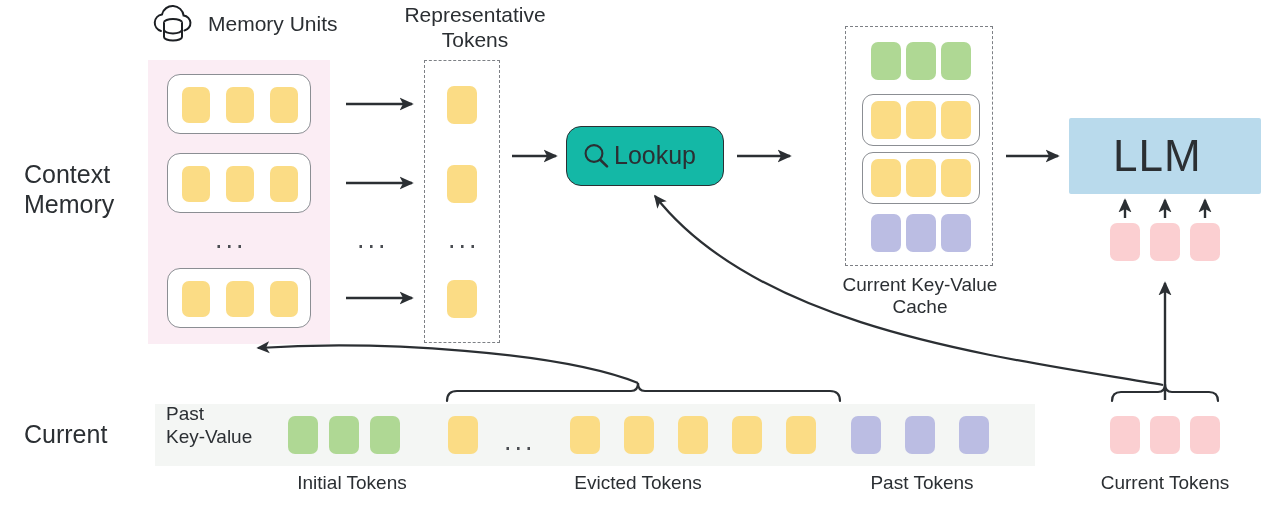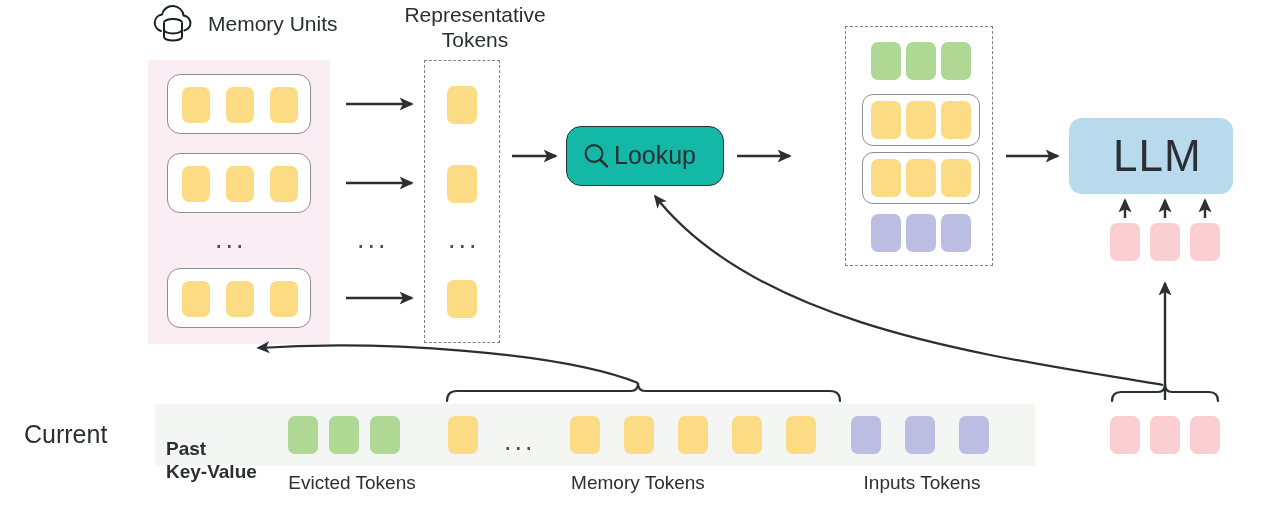--- a/index.html
+++ b/index.html
@@ -84,35 +84,37 @@
   #lookup-box {
     left: 566px; top: 126px;
     width: 158px; height: 60px;
     border: 1.7px solid #2b2f33;
     border-radius: 15px;
     background: #14b8a6;
     box-sizing: border-box;
   }
   #llm-box {
     left: 1069px; top: 118px;
-    width: 164px; height: 76px;
-    border-radius: 13px;
+    width: 192px; height: 76px;
+    border-radius: 2px;
     background: #B9DAEC;
   }
 
   svg { position: absolute; left: 0; top: 0; overflow: visible; }
 </style>
 </head>
 <body>
 
 <div id="stage">
 
   <div class="abs" id="ctx-panel"></div>
   <div class="abs" id="inputs-bar"></div>
 
+  <div class="label lbl-side" style="left:24px; top:160px;">Context
+Memory</div>
   <div class="label lbl-side" style="left:24px; top:420px;">Current</div>
 
   <div class="abs" style="left:152px; top:4px; width:44px; height:44px;">
     <svg width="44" height="44" viewBox="0 0 44 44">
       <path d="M9 27 A8.5 8.5 0 0 1 10 10.4 A11 11 0 0 1 31.6 11.5 A7.6 7.6 0 0 1 32.4 26.5" fill="none" stroke="#1c1f23" stroke-width="2" stroke-linecap="round"></path>
       <ellipse cx="21" cy="18.5" rx="9" ry="3.6" fill="#fff" stroke="#1c1f23" stroke-width="2"></ellipse>
       <path d="M12 18.5 V33 A9 3.6 0 0 0 30 33 V18.5" fill="#fff" stroke="#1c1f23" stroke-width="2"></path>
       <path d="M12 25.8 A9 3.6 0 0 0 30 25.8" fill="none" stroke="#1c1f23" stroke-width="2"></path>
     </svg>
   </div>
@@ -169,29 +171,31 @@
 
   <div class="abs" style="left:862px; top:152px; width:118px; height:52px; border:1.4px solid #8b8e93; border-radius:11px; background:#fff; box-sizing:border-box;"></div>
   <div class="tok tok-y" style="left:871px; top:159px; width:30px; height:38px;"></div>
   <div class="tok tok-y" style="left:906px; top:159px; width:30px; height:38px;"></div>
   <div class="tok tok-y" style="left:941px; top:159px; width:30px; height:38px;"></div>
 
   <div class="tok tok-p" style="left:871px; top:214px; width:30px; height:38px;"></div>
   <div class="tok tok-p" style="left:906px; top:214px; width:30px; height:38px;"></div>
   <div class="tok tok-p" style="left:941px; top:214px; width:30px; height:38px;"></div>
 
+  <div class="label lbl-cap" style="left:824px; top:274px; width:192px;">Current Key-Value
+Cache</div>
 
   <div class="abs" id="llm-box">
     <div class="label lbl-llm" style="left:44px; top:12px;">LLM</div>
   </div>
   <div class="tok tok-r" style="left:1110px; top:223px; width:30px; height:38px;"></div>
   <div class="tok tok-r" style="left:1150px; top:223px; width:30px; height:38px;"></div>
   <div class="tok tok-r" style="left:1190px; top:223px; width:30px; height:38px;"></div>
 
-  <div class="label lbl-small" style="left:166px; top:437px;font-weight:bold;">Past
+  <div class="label lbl-small" style="left:166px; top:402px;">Past
 Key-Value</div>
 
   <div class="tok tok-g" style="left:288px; top:416px; width:30px; height:38px;"></div>
   <div class="tok tok-g" style="left:329px; top:416px; width:30px; height:38px;"></div>
   <div class="tok tok-g" style="left:370px; top:416px; width:30px; height:38px;"></div>
 
   <div class="tok tok-y" style="left:448px; top:416px; width:30px; height:38px;"></div>
   <div class="dots" style="left:504px; top:428px;">...</div>
   <div class="tok tok-y" style="left:570px; top:416px; width:30px; height:38px;"></div>
   <div class="tok tok-y" style="left:624px; top:416px; width:30px; height:38px;"></div>
@@ -200,23 +204,24 @@
   <div class="tok tok-y" style="left:786px; top:416px; width:30px; height:38px;"></div>
 
   <div class="tok tok-p" style="left:851px; top:416px; width:30px; height:38px;"></div>
   <div class="tok tok-p" style="left:905px; top:416px; width:30px; height:38px;"></div>
   <div class="tok tok-p" style="left:959px; top:416px; width:30px; height:38px;"></div>
 
   <div class="tok tok-r" style="left:1110px; top:416px; width:30px; height:38px;"></div>
   <div class="tok tok-r" style="left:1150px; top:416px; width:30px; height:38px;"></div>
   <div class="tok tok-r" style="left:1190px; top:416px; width:30px; height:38px;"></div>
 
-  <div class="label lbl-cap" style="left:264px; top:472px; width:176px;">Evicted Tokens</div>
-  <div class="label lbl-cap" style="left:550px; top:472px; width:176px;">Memory Tokens</div>
-  <div class="label lbl-cap" style="left:834px; top:472px; width:176px;">Inputs Tokens</div>
+  <div class="label lbl-cap" style="left:264px; top:472px; width:176px;">Initial Tokens</div>
+  <div class="label lbl-cap" style="left:550px; top:472px; width:176px;">Evicted Tokens</div>
+  <div class="label lbl-cap" style="left:834px; top:472px; width:176px;">Past Tokens</div>
+  <div class="label lbl-cap" style="left:1077px; top:472px; width:176px;">Current Tokens</div>
 
   <svg width="1280" height="509">
     <defs>
       <marker id="ah" viewBox="0 0 10 10" refX="8.4" refY="5" markerWidth="6.2" markerHeight="6.2" orient="auto-start-reverse">
         <path d="M0 0.6 L9.6 5 L0 9.4 L2.4 5 Z" fill="#2b2f33"></path>
       </marker>
     </defs>
 
     <g stroke="#2b2f33" stroke-width="2.4" fill="none" marker-end="url(#ah)">
 

